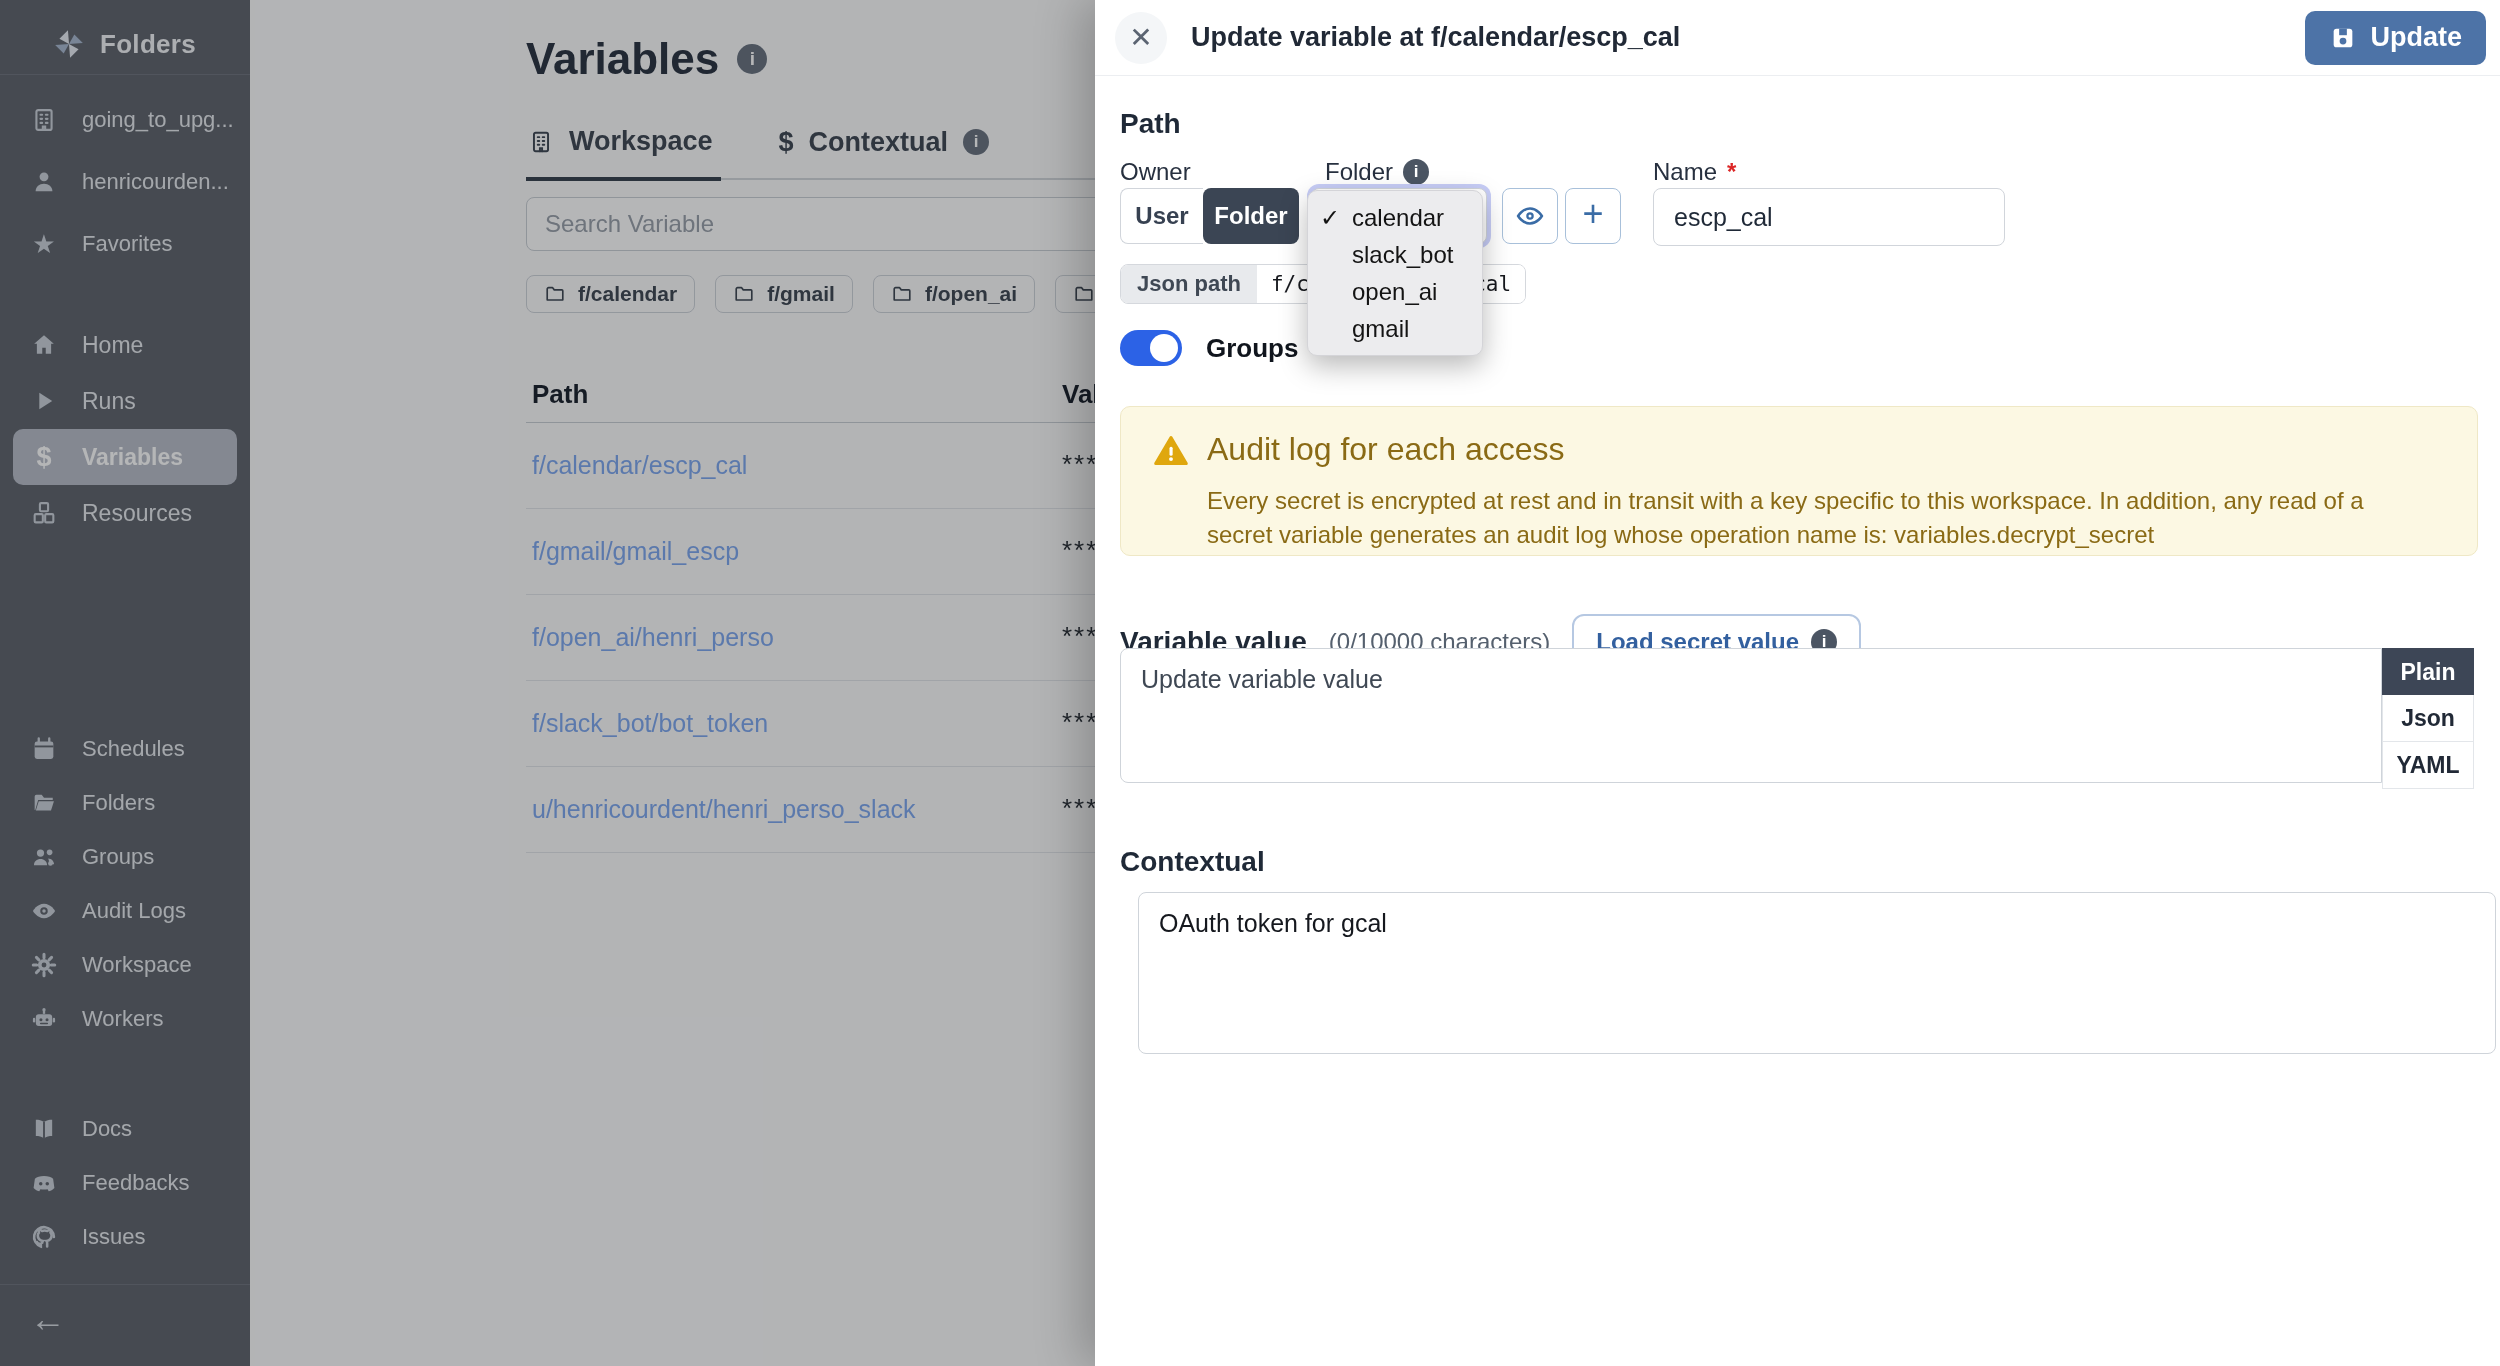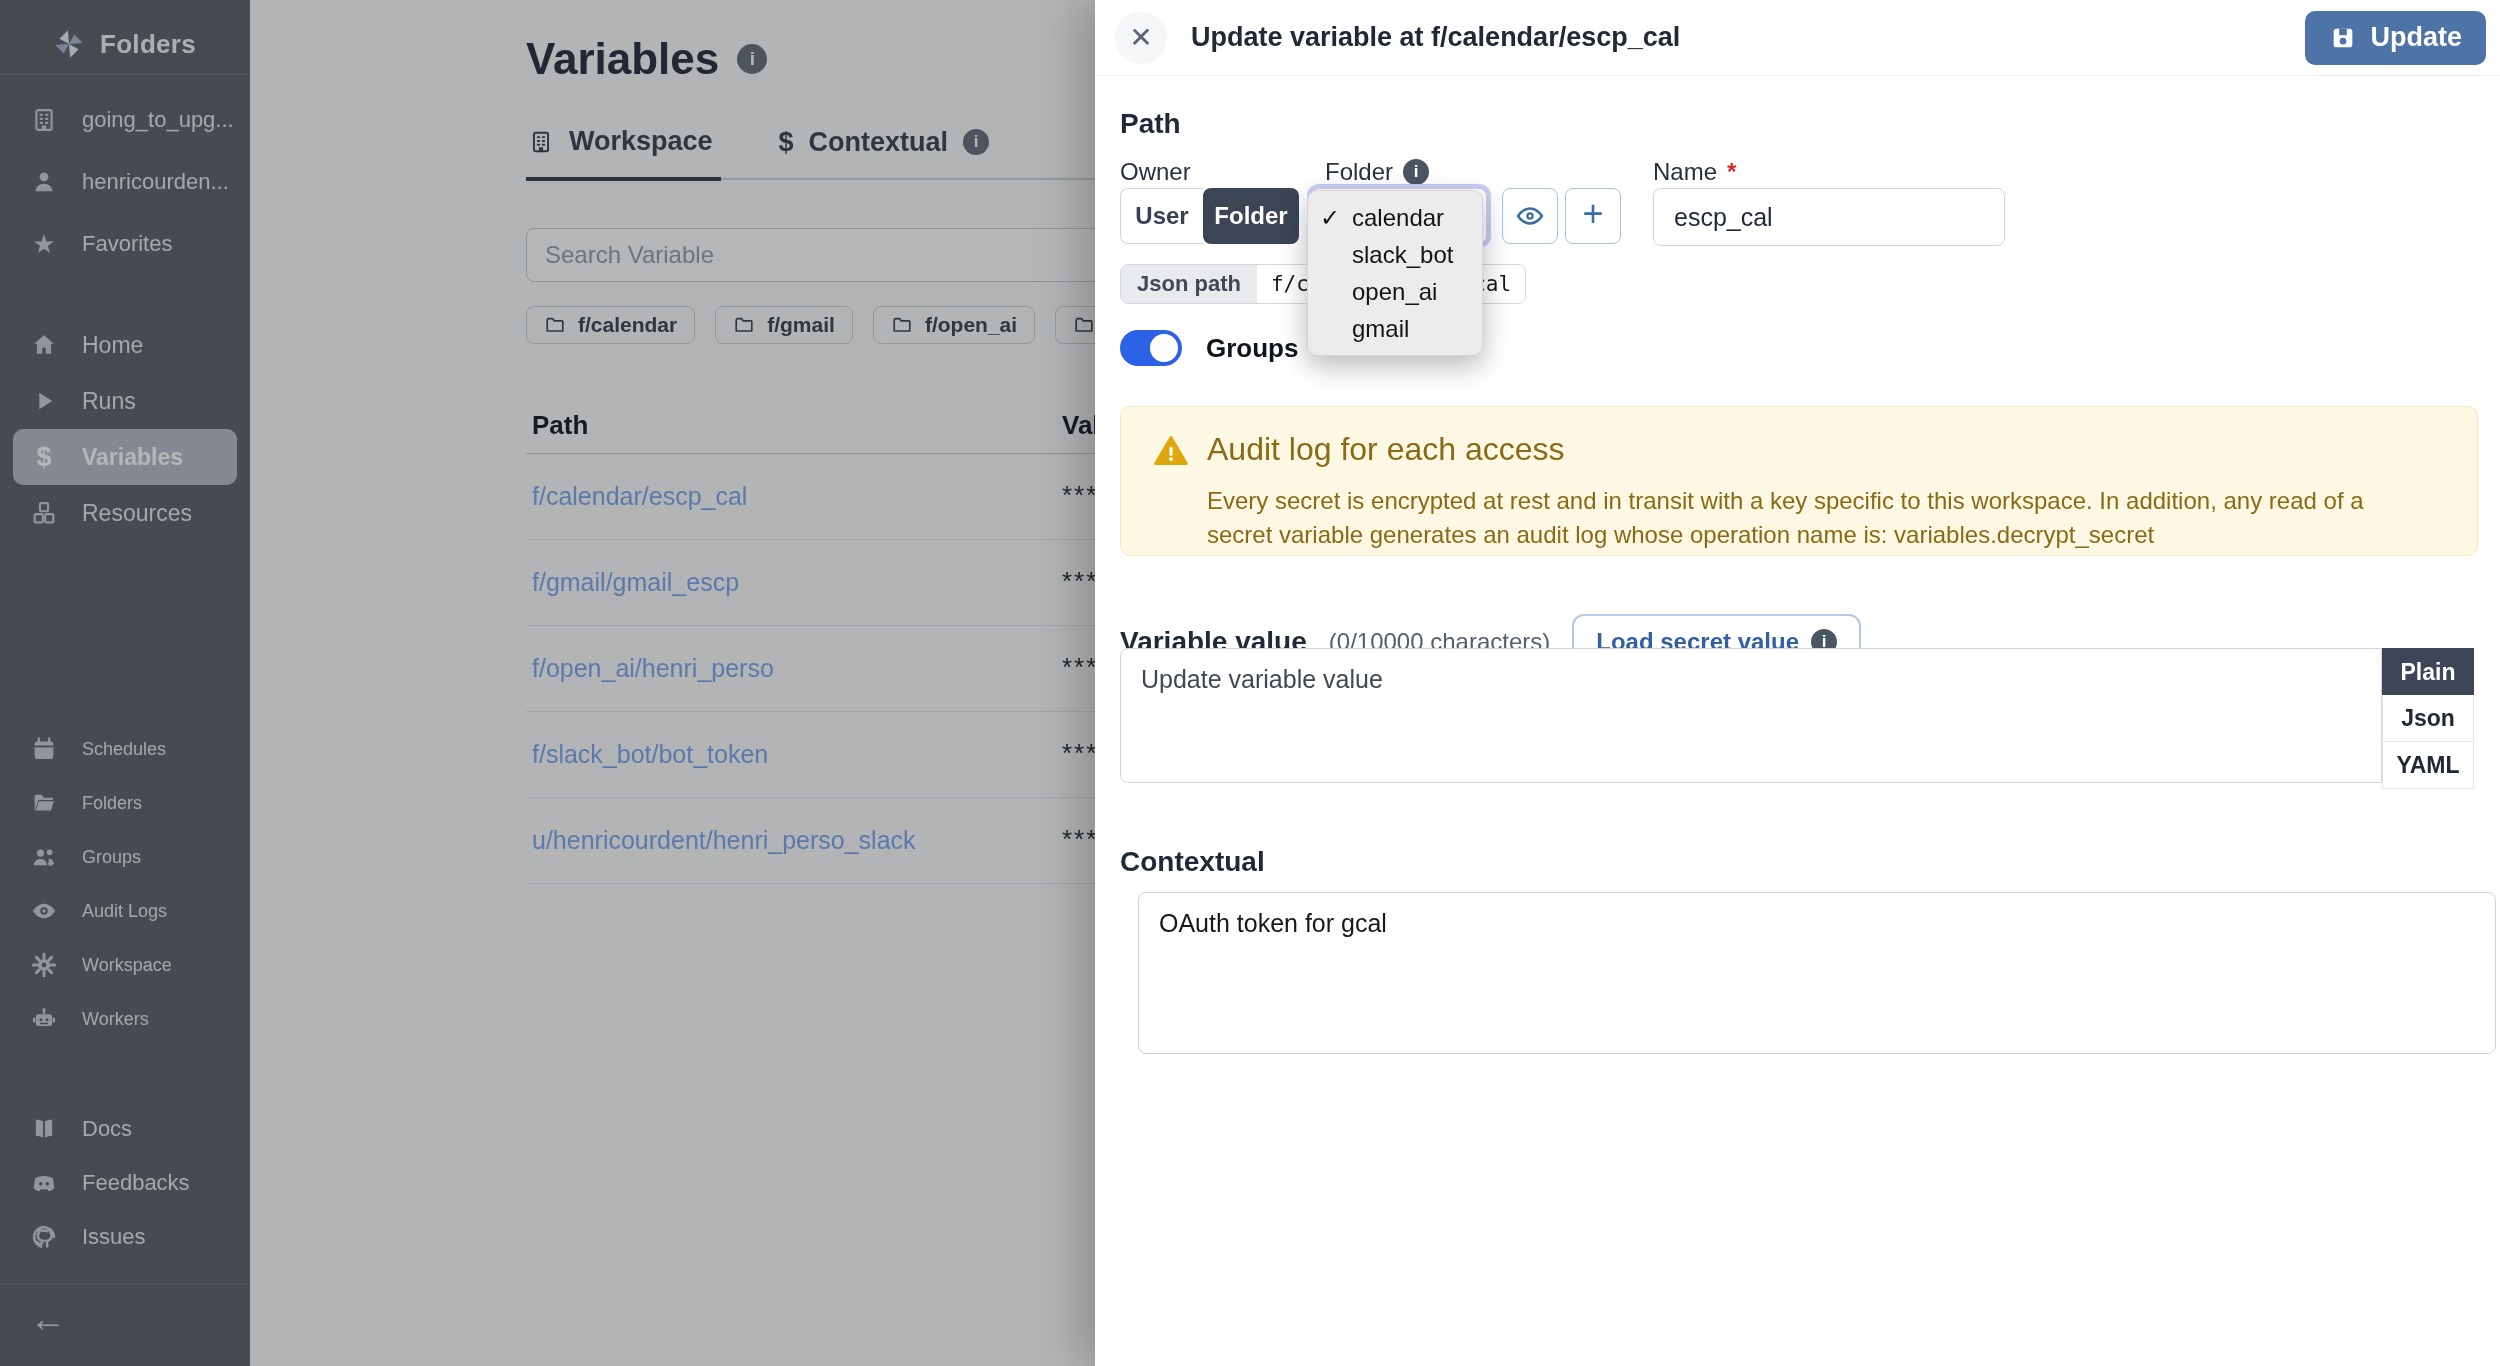--- a/index.html
+++ b/index.html
@@ -13,41 +13,41 @@
   .logo-text { font-size:26px; font-weight:700; color:#f2f4f7; letter-spacing:.3px; }
   .side-divider { height:1px; background:#7d828c; opacity:.55; }
   .ws-block { padding:14px 0; }
   .side-item { display:flex; align-items:center; gap:22px; height:62px; padding:0 14px 0 28px; font-size:22px; color:#e7eaee; cursor:pointer; white-space:nowrap; }
   .side-item .ico { width:32px; display:flex; justify-content:center; align-items:center; color:#ccd2da; flex:none; font-style:normal; }
   .nav-main { margin-top:28px; }
   .nav-main .side-item { height:56px; font-size:23px; }
   .nav-main .side-item.active { margin:0 13px; padding:0 2px 0 15px; border-radius:10px; background:#b9bec9; color:#ffffff; font-weight:700; }
   .nav-main .side-item.active .ico { color:#ffffff; }
   .nav-admin { margin-top:181px; }
-  .nav-admin .side-item { height:54px; font-size:18px; }
+  .nav-admin .side-item { height:54px; font-size:22px; }
   .nav-links { margin-top:56px; }
   .nav-links .side-item { height:54px; font-size:22px; }
   .foot-div { margin-top:20px; }
   .side-foot { padding:16px 0 0 30px; }
   .back-arrow { font-size:36px; color:#d6dae0; cursor:pointer; line-height:1; }
   .glyph-ico { font-size:26px; line-height:1; }
   .dollar-glyph { font-size:27px; font-weight:700; }
 
   
   .main { position:absolute; left:250px; right:0; top:0; bottom:0; background:#fcfcfd; z-index:5; }
   .main-inner { padding:34px 0 0 276px; }
   .page-title-row { display:flex; align-items:center; gap:18px; }
   .page-title { font-size:44px; font-weight:700; color:#2b3442; }
   .ibadge { display:inline-flex; width:30px; height:30px; border-radius:50%; background:#6a7380; color:#fff; font-size:19px; font-weight:700; align-items:center; justify-content:center; flex:none; }
   .ibadge.small { width:26px; height:26px; font-size:17px; }
   .ibadge.dark { background:#4b5563; }
   .tabs-row { display:flex; gap:56px; margin-top:42px; border-bottom:2px solid #d3d7dc; width:1400px; }
   .tab { display:flex; align-items:center; gap:15px; font-size:27px; font-weight:600; color:#3f4854; padding:0 8px 20px 2px; cursor:pointer; position:relative; }
   .tab.active { border-bottom:4px solid #39424f; margin-bottom:-3px; }
-  .search-input { display:block; margin-top:48px; width:860px; height:54px; border:1px solid #cbd0d6; border-radius:8px; background:#fff; padding:0 18px; font-size:24px; color:#1f2937; font-family:"Liberation Sans",sans-serif; }
+  .search-input { display:block; margin-top:17px; width:860px; height:54px; border:1px solid #cbd0d6; border-radius:8px; background:#fff; padding:0 18px; font-size:24px; color:#1f2937; font-family:"Liberation Sans",sans-serif; }
   .search-input::placeholder { color:#9aa1ab; }
   .chips-row { display:flex; gap:20px; margin-top:24px; }
   .chip { display:inline-flex; align-items:center; gap:12px; height:38px; padding:0 17px; border:1px solid #cfd4da; border-radius:8px; background:#fdfdfd; font-size:21px; font-weight:600; color:#3f4854; cursor:pointer; white-space:nowrap; }
   .chip .ico { display:flex; color:#3f4854; }
   .var-table { margin-top:58px; width:1250px; }
   .t-head { position:relative; height:52px; border-bottom:1px solid #c9ced5; }
   .col-path { position:absolute; left:6px; top:8px; font-size:26px; font-weight:700; color:#1b222d; }
   .col-value { position:absolute; left:536px; top:8px; font-size:26px; font-weight:700; color:#1b222d; }
   .t-row { position:relative; height:86px; border-bottom:1px solid #e3e6ea; display:flex; align-items:center; cursor:pointer; }
   .row-path { font-size:25px; color:#7fa8ef; margin-left:6px; text-decoration:none; }

